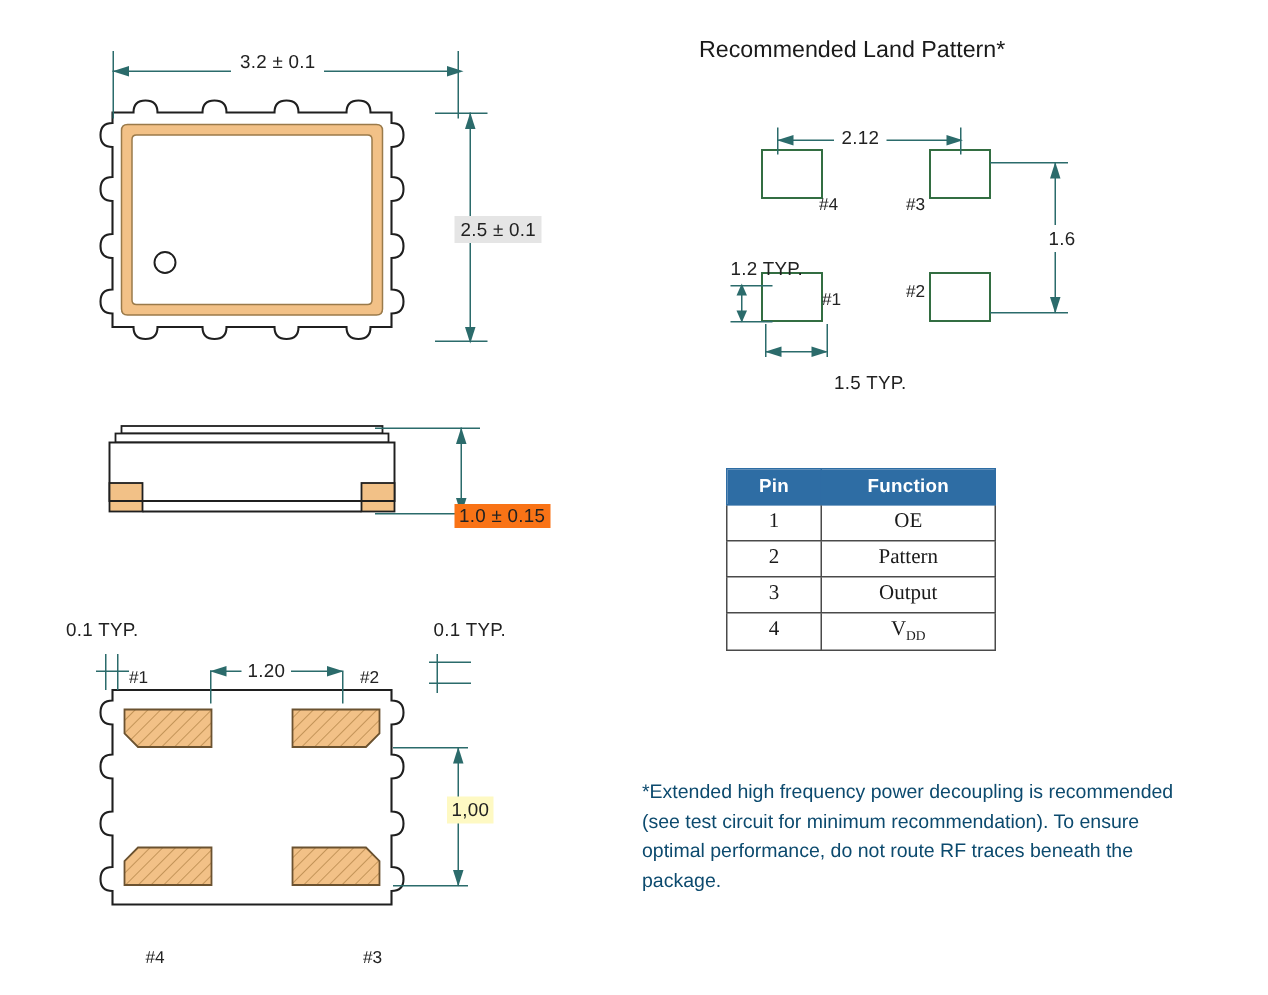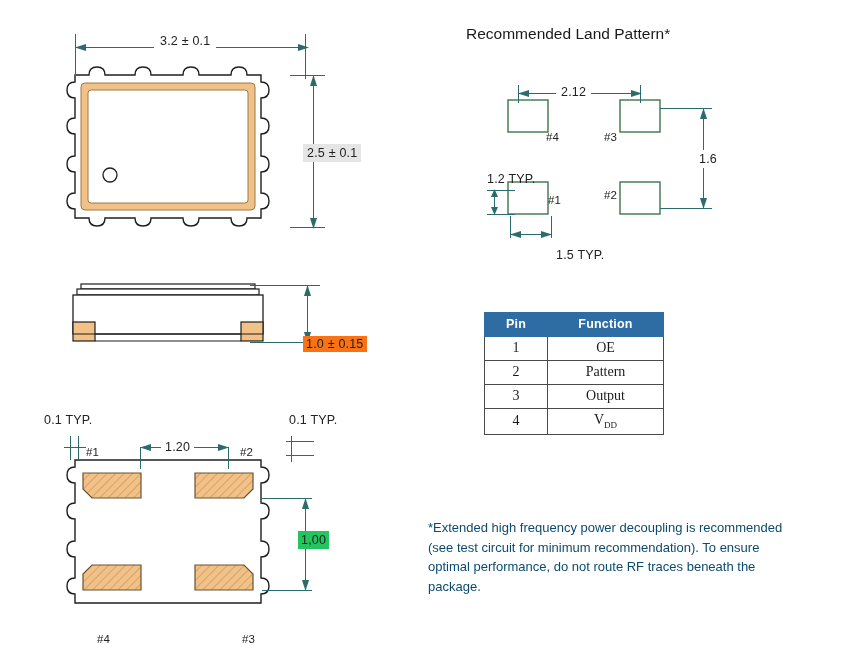--- a/index.html
+++ b/index.html
@@ -212,21 +212,21 @@
   <div class="abs pinlbl" style="left:242px; top:633px;">#3</div>
   <div class="abs pinlbl" style="left:97px; top:633px;">#4</div>
 
   <div class="abs hline" style="left:262px; top:498px; width:50px;"></div>
   <div class="abs hline" style="left:262px; top:590px; width:50px;"></div>
   <div class="abs vline" style="left:305px; top:498px; height:92px;"></div>
   <svg class="abs" style="left:299px; top:495px;" width="13" height="99">
     <polygon points="6.5,3 3,14 10,14" fill="#2b6b6b"></polygon>
     <polygon points="6.5,96 3,85 10,85" fill="#2b6b6b"></polygon>
   </svg>
-  <div class="abs dim" style="left:298px; top:531px; background:#22c55e; padding:2px 3px;">1,00</div>
+  <div class="abs dim" style="left:298px; top:531px; background:#fef9c3; padding:2px 3px;">1,00</div>
 
   <div class="abs title" style="left:466px; top:25px;">Recommended Land Pattern*</div>
 
   <svg class="abs" style="left:490px; top:90px;" width="230" height="135">
 
     <rect x="18" y="10" width="40" height="32" fill="#ffffff" stroke="#2f6b3e" stroke-width="1.3"></rect>
 
     <rect x="130" y="10" width="40" height="32" fill="#ffffff" stroke="#2f6b3e" stroke-width="1.3"></rect>
 
     <rect x="18" y="92" width="40" height="32" fill="#ffffff" stroke="#2f6b3e" stroke-width="1.3"></rect>

